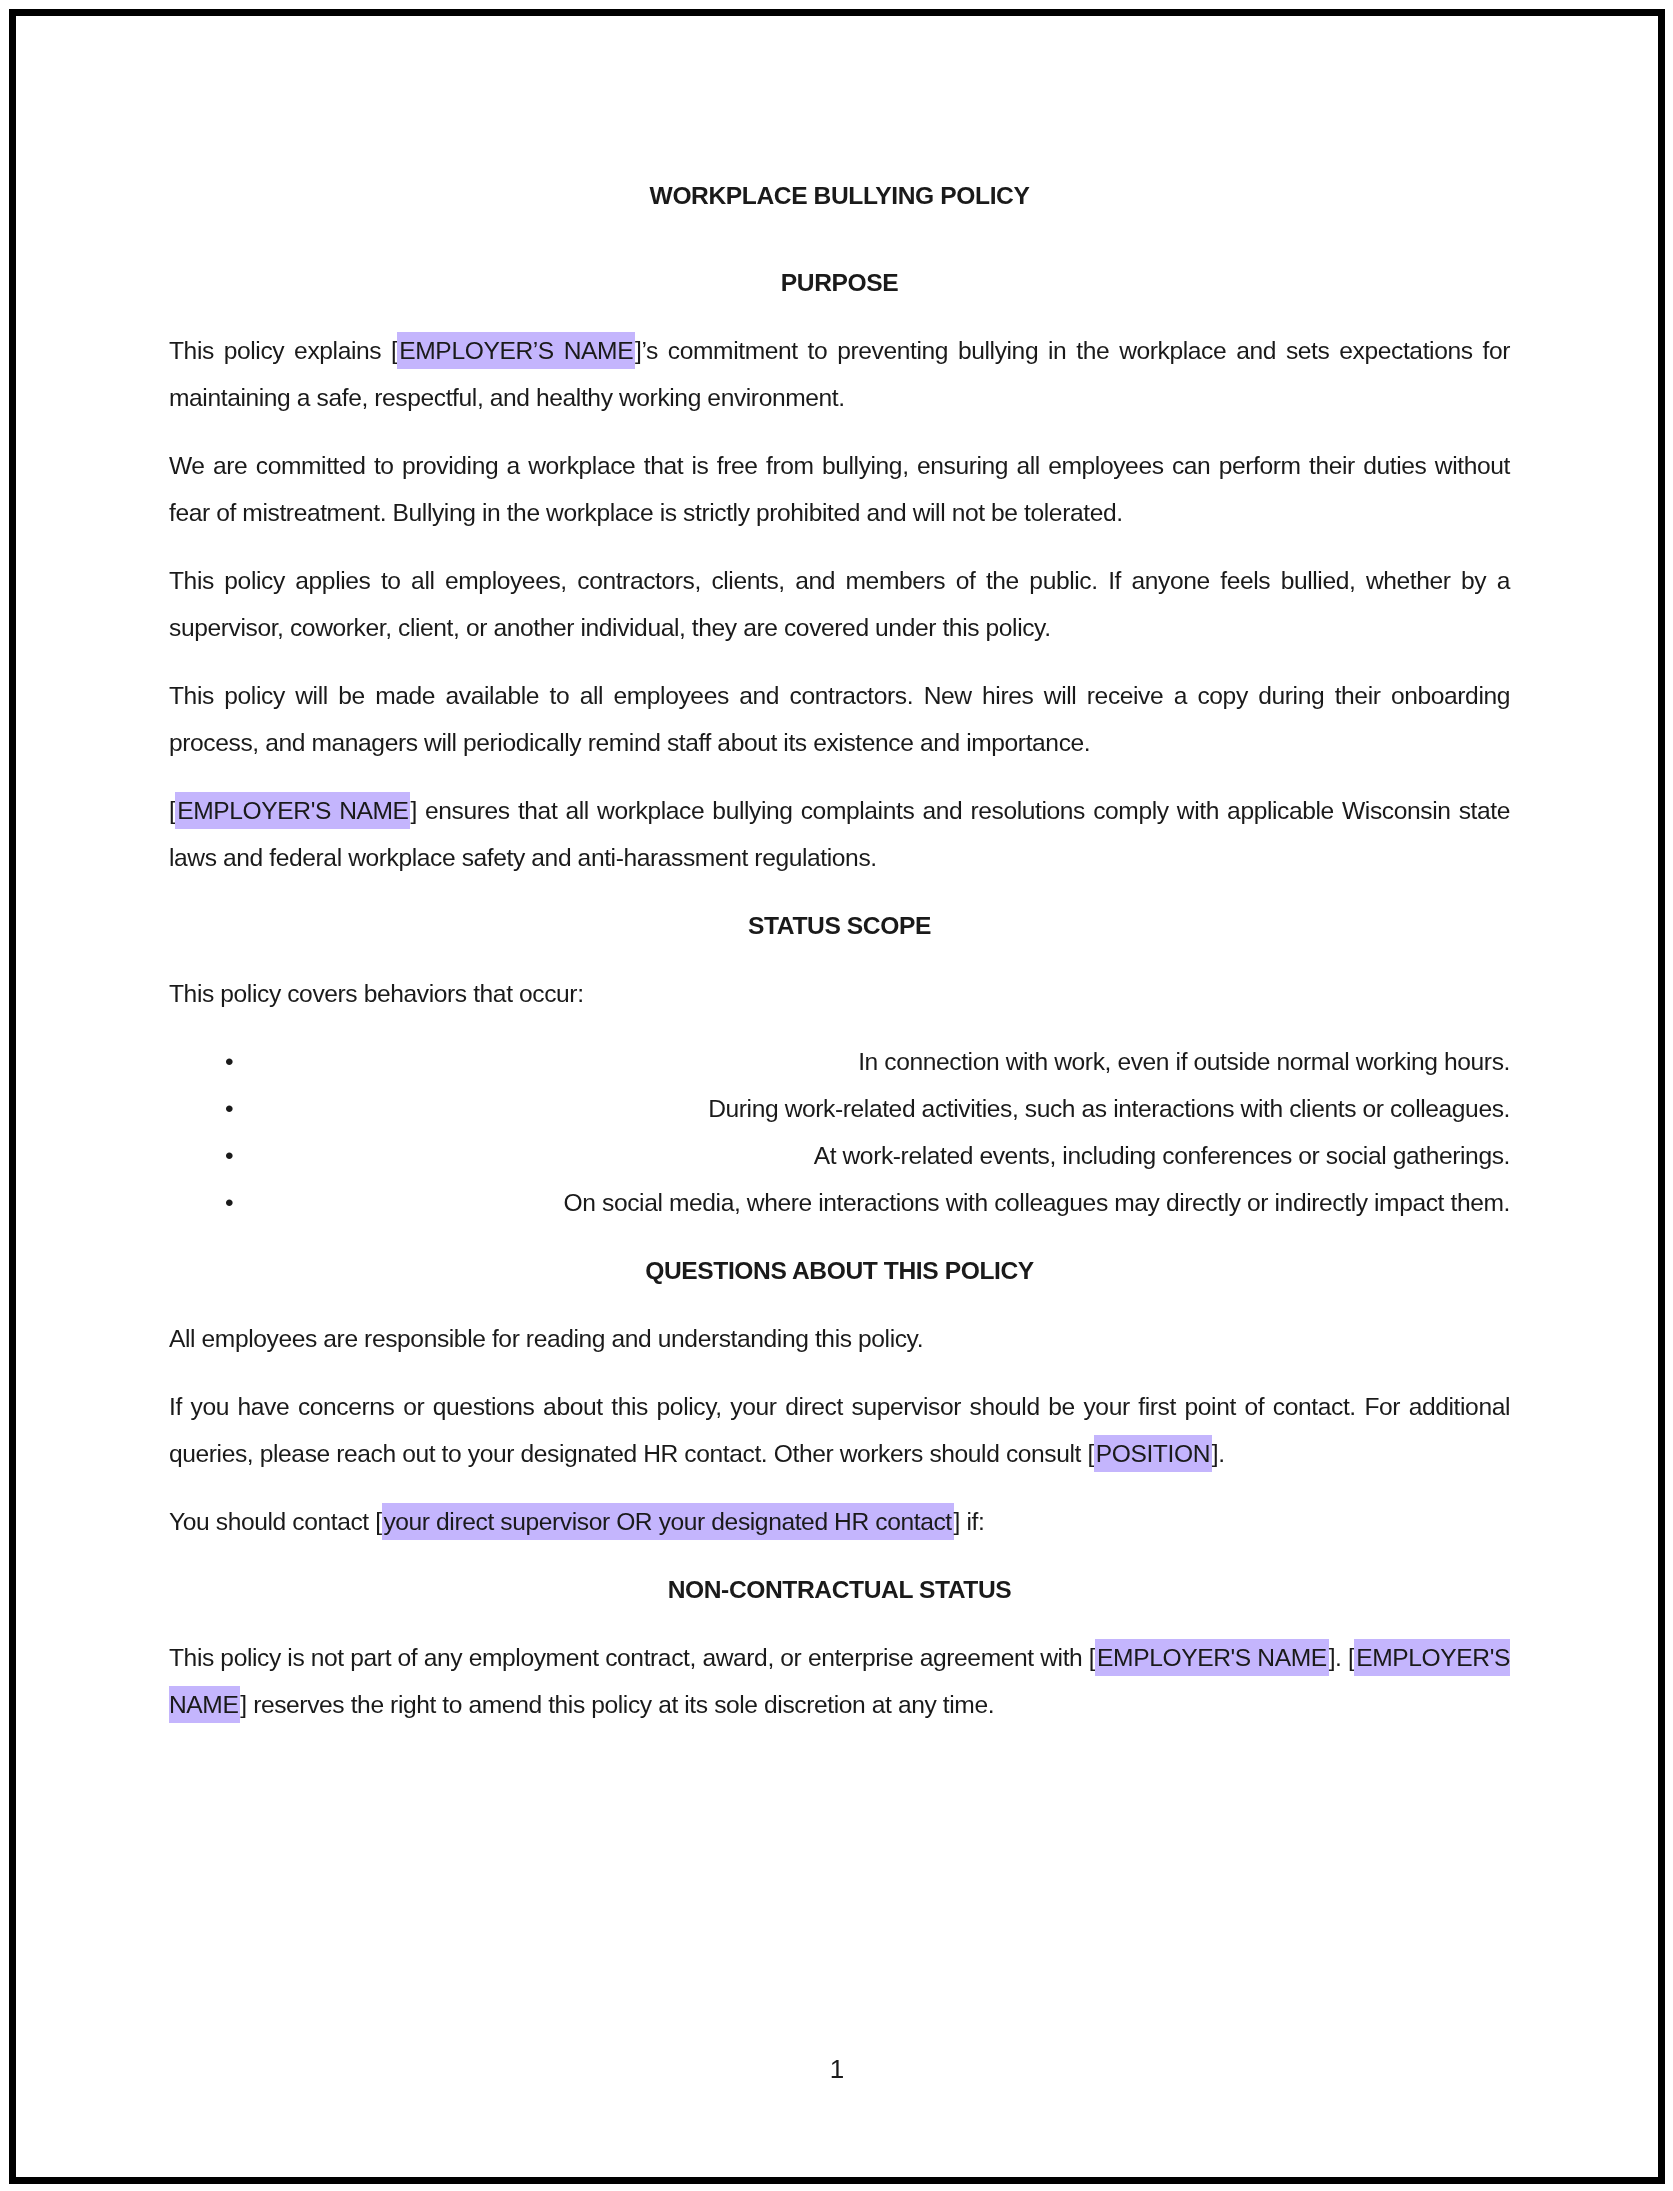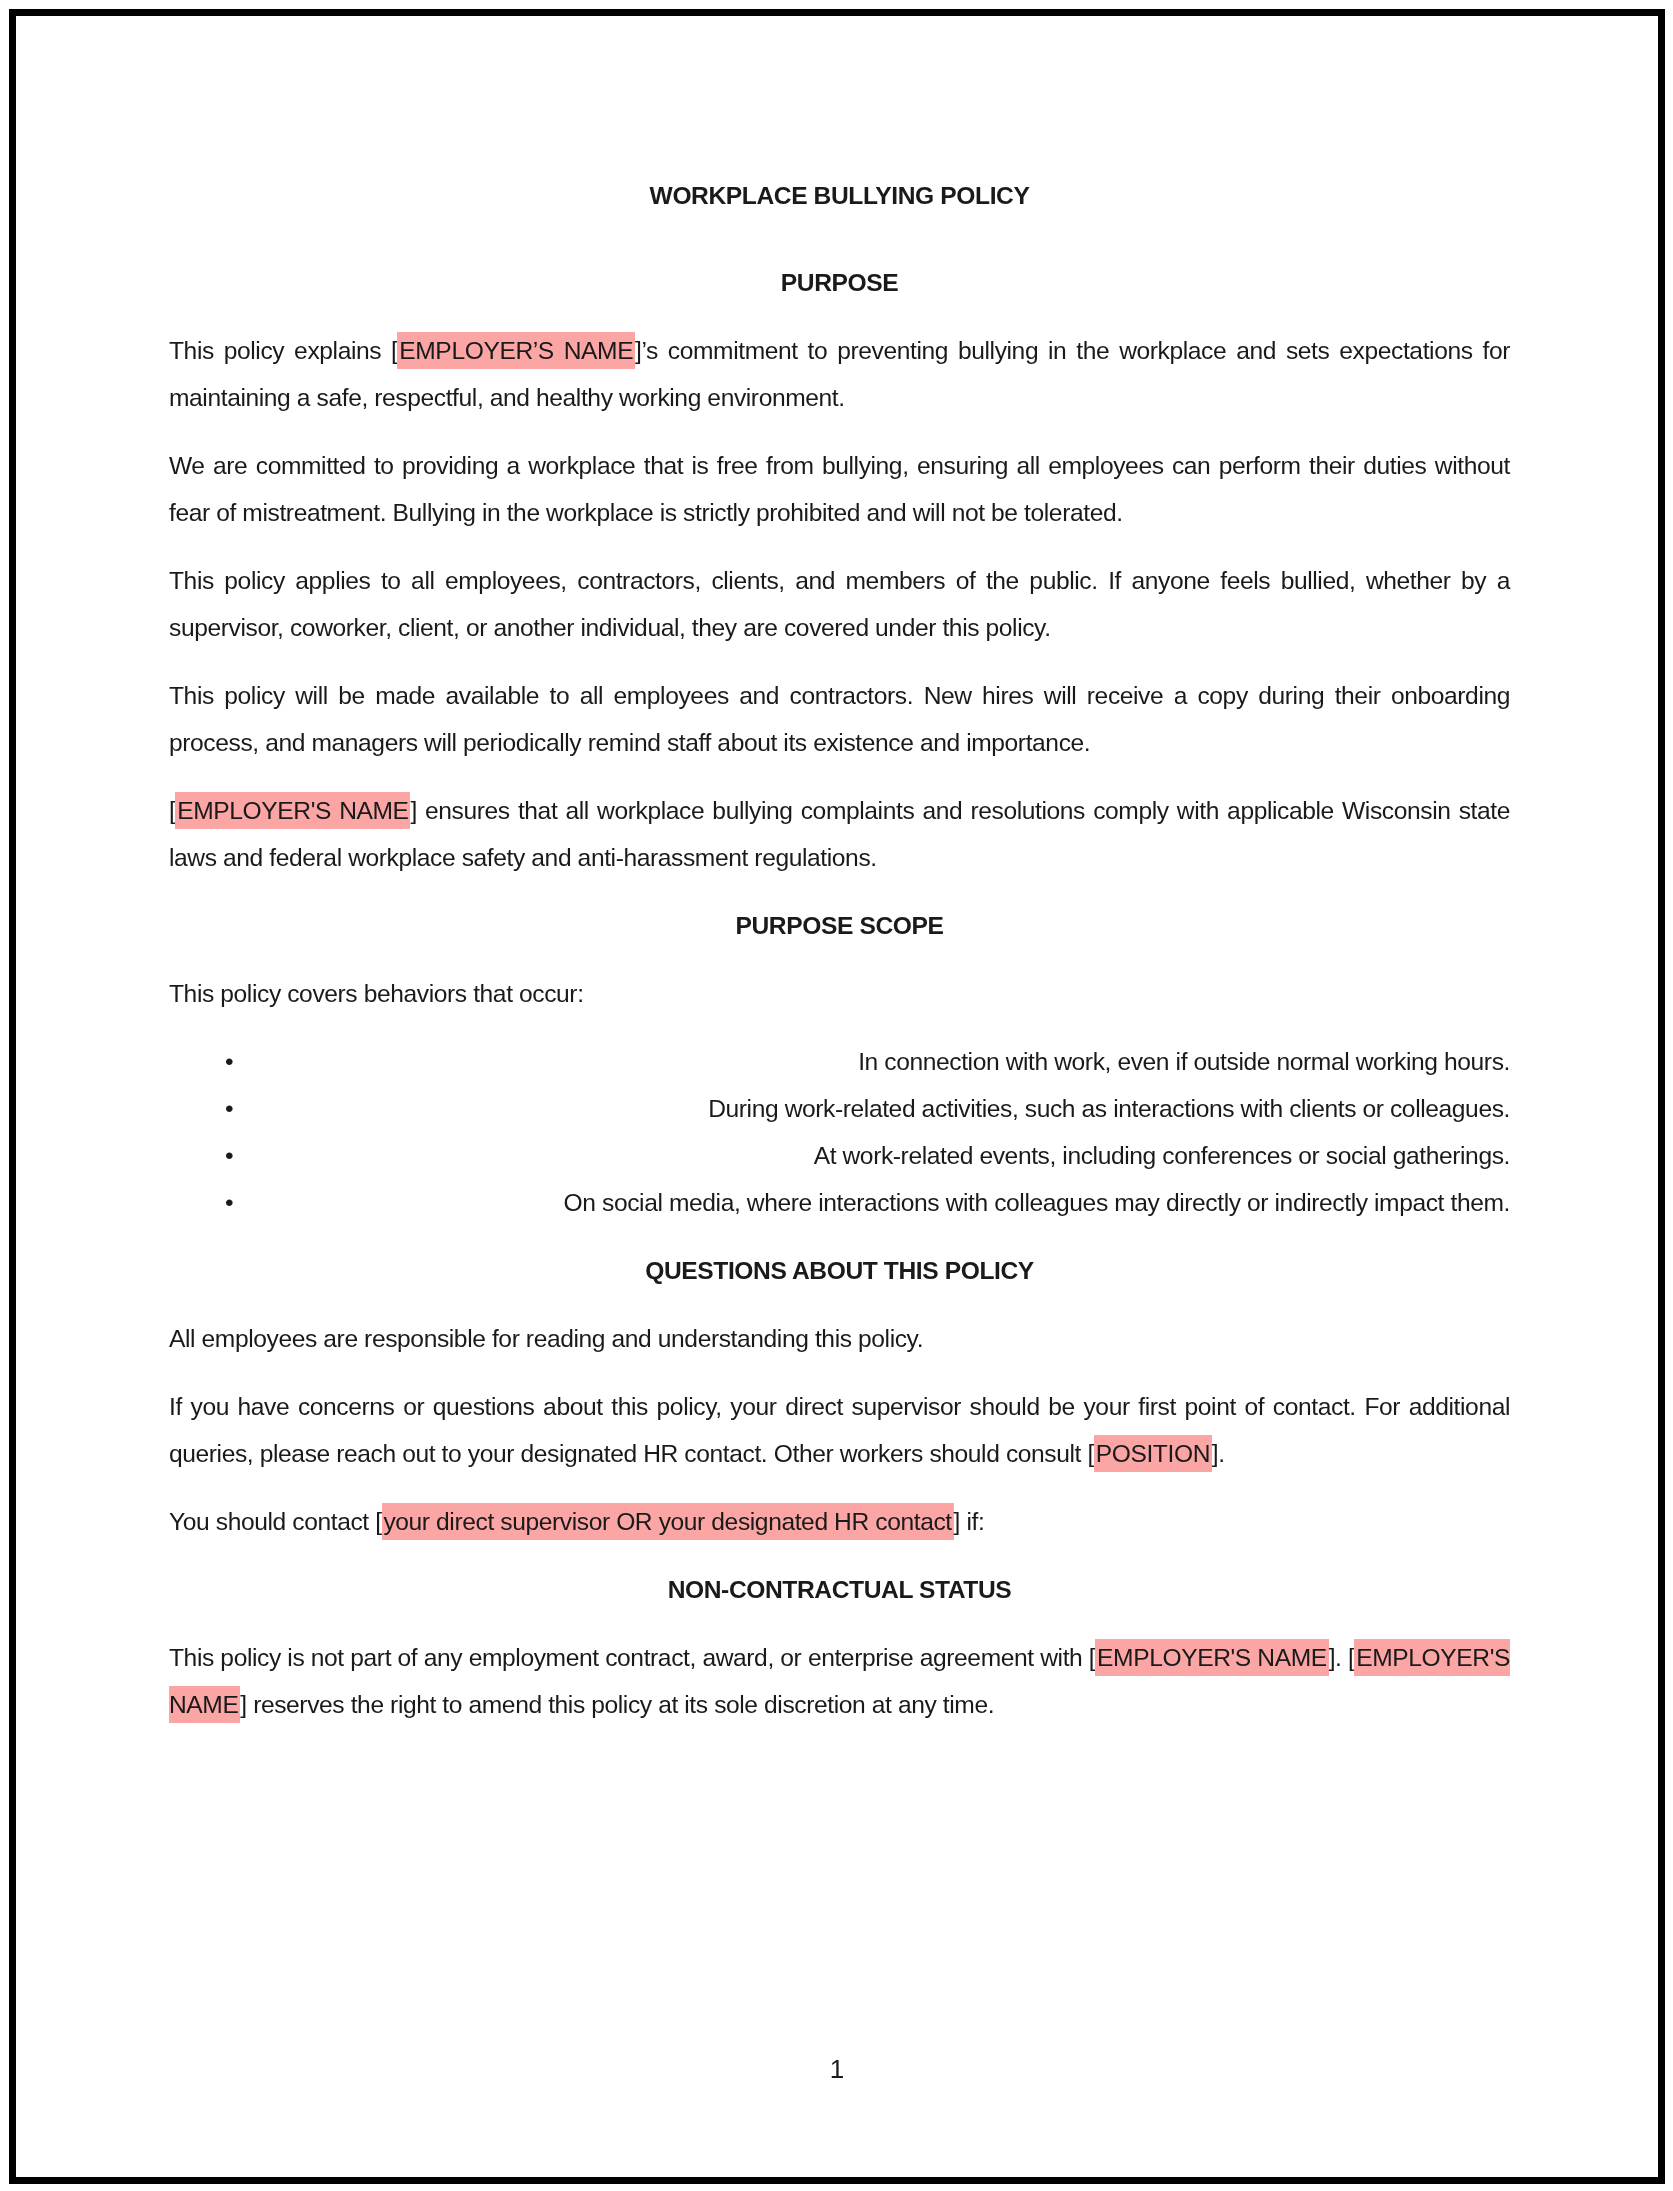--- a/index.html
+++ b/index.html
@@ -55,21 +55,21 @@
     padding-left: 105px;
     text-align: right;
   }
   ul.bullets li::before {
     content: "\2022";
     position: absolute;
     left: 56px;
     top: 0;
   }
   mark.hl {
-    background: #fca5a5;
+    background: #c4b5fd;
     color: inherit;
     padding: 5.3px 1.8px;
   }
   .footer-pagenum {
     position: absolute;
     bottom: 107px;
     left: 0;
     width: 100%;
     text-align: center;
     font-size: 26px;
@@ -84,21 +84,21 @@
 
 <div class="content">
   <div class="doc-title">WORKPLACE BULLYING POLICY</div>
   <div id="doc-body">
       <div class="heading">PURPOSE</div>
       <p class="para"><span>This policy explains [</span><mark class="hl">EMPLOYER’S NAME</mark><span>]’s commitment to preventing bullying in the workplace and sets expectations for maintaining a safe, respectful, and healthy working environment.</span></p>
       <p class="para"><span>We are committed to providing a workplace that is free from bullying, ensuring all employees can perform their duties without fear of mistreatment. Bullying in the workplace is strictly prohibited and will not be tolerated.</span></p>
       <p class="para"><span>This policy applies to all employees, contractors, clients, and members of the public. If anyone feels bullied, whether by a supervisor, coworker, client, or another individual, they are covered under this policy.</span></p>
       <p class="para"><span>This policy will be made available to all employees and contractors. New hires will receive a copy during their onboarding process, and managers will periodically remind staff about its existence and importance.</span></p>
       <p class="para"><span>[</span><mark class="hl">EMPLOYER'S NAME</mark><span>] ensures that all workplace bullying complaints and resolutions comply with applicable Wisconsin state laws and federal workplace safety and anti-harassment regulations.</span></p>
-      <div class="heading">PURPOSE SCOPE</div>
+      <div class="heading">STATUS SCOPE</div>
       <p class="para"><span>This policy covers behaviors that occur:</span></p>
       <ul class="bullets">
         <li><span>In connection with work, even if outside normal working hours.</span></li>
         <li><span>During work-related activities, such as interactions with clients or colleagues.</span></li>
         <li><span>At work-related events, including conferences or social gatherings.</span></li>
         <li><span>On social media, where interactions with colleagues may directly or indirectly impact them.</span></li>
       </ul>
       <div class="heading">QUESTIONS ABOUT THIS POLICY</div>
       <p class="para"><span>All employees are responsible for reading and understanding this policy.</span></p>
       <p class="para"><span>If you have concerns or questions about this policy, your direct supervisor should be your first point of contact. For additional queries, please reach out to your designated HR contact. Other workers should consult [</span><mark class="hl">POSITION</mark><span>].</span></p>

